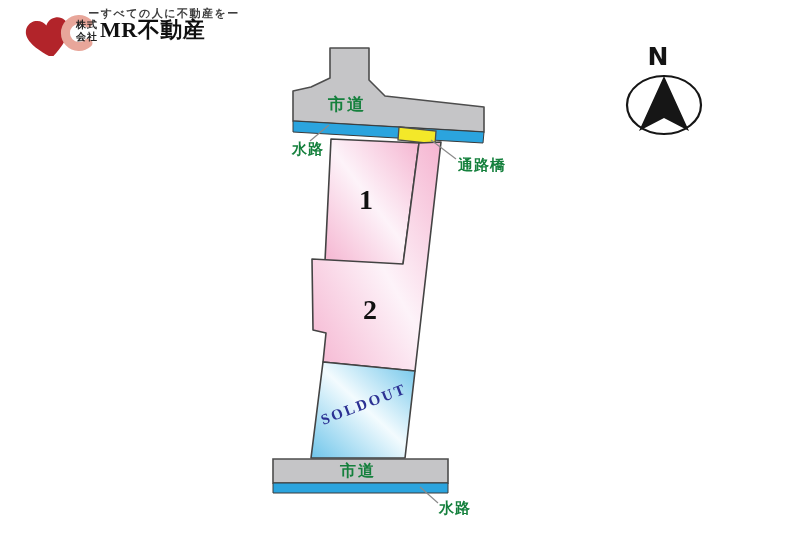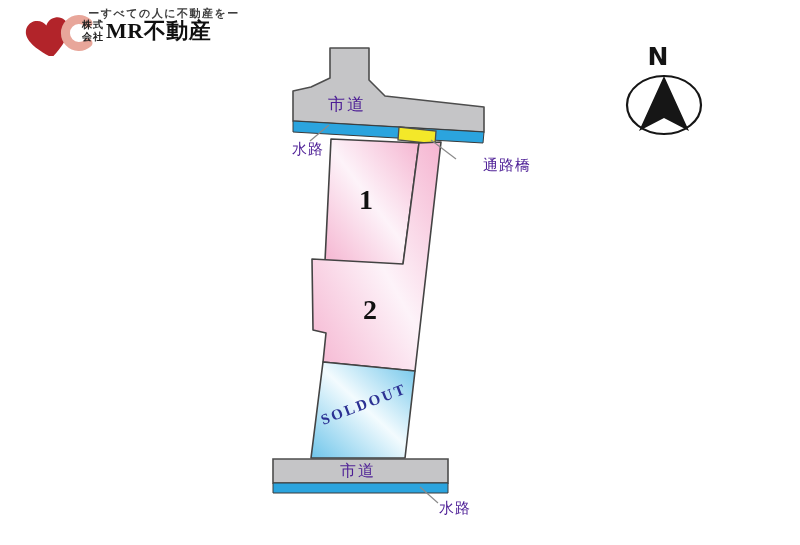--- a/index.html
+++ b/index.html
@@ -1,37 +1,37 @@
 <!DOCTYPE html>
 <html><head>
 <meta charset="utf-8">
 <style>
   html,body{margin:0;padding:0;background:#fff;}
   .stage{position:relative;width:800px;height:545px;background:#ffffff;overflow:hidden;
          font-family:"DejaVu Sans","Liberation Sans",sans-serif;}
   .stage svg{position:absolute;left:0;top:0;}
-  .lbl{position:absolute;color:#4c1d95;font-weight:normal;text-align:center;
+  .lbl{position:absolute;color:#15803d;font-weight:bold;text-align:center;
        font-family:"DejaVu Sans","Liberation Sans",sans-serif;white-space:nowrap;}
   .lbl-road-top{left:317px;top:93px;width:60px;font-size:17px;letter-spacing:2px;}
   .lbl-water-top{left:286px;top:140px;width:44px;font-size:15px;letter-spacing:1px;}
-  .lbl-bridge{left:474px;top:156px;width:66px;font-size:15px;letter-spacing:1px;}
+  .lbl-bridge{left:449px;top:156px;width:66px;font-size:15px;letter-spacing:1px;}
   .lbl-road-bottom{left:328px;top:461px;width:60px;font-size:16px;letter-spacing:2px;}
   .lbl-water-bottom{left:432px;top:499px;width:46px;font-size:15px;letter-spacing:1px;}
   .lbl-lot{font-family:"Liberation Serif","DejaVu Serif",serif;font-weight:bold;font-size:28px;color:#111;}
   .lbl-lot1{left:346px;top:184px;width:40px;}
   .lbl-lot2{left:350px;top:294px;width:40px;}
   .lbl-soldout{left:292px;top:396px;width:144px;font-family:"Liberation Serif","DejaVu Serif",serif;
        font-weight:bold;font-size:15px;letter-spacing:2.5px;color:#2c3193;
        transform:rotate(-21deg);transform-origin:center center;}
   .lbl-north{left:640px;top:42px;width:36px;font-size:25px;font-weight:600;color:#141414;}
   
   .logo{position:absolute;left:18px;top:2px;width:230px;height:50px;}
   .logo-tagline{position:absolute;left:70px;top:4px;width:152px;text-align:center;
        font-size:11px;font-weight:bold;letter-spacing:1.5px;color:#3d3d3d;}
-  .logo-row{position:absolute;left:64px;top:17px;display:flex;align-items:flex-end;}
+  .logo-row{position:absolute;left:58px;top:17px;display:flex;align-items:flex-start;}
   .logo-prefix{display:flex;flex-direction:column;justify-content:flex-end;margin-right:2px;
        font-family:"Liberation Serif","DejaVu Serif",serif;font-weight:bold;
        font-size:10px;line-height:1.15;color:#222;letter-spacing:1px;}
   .logo-name{font-family:"Liberation Serif","DejaVu Serif",serif;font-weight:bold;
        font-size:22px;line-height:1;color:#101010;letter-spacing:0.5px;}
 </style>
 </head>
 <body>
 
 <div class="stage">

